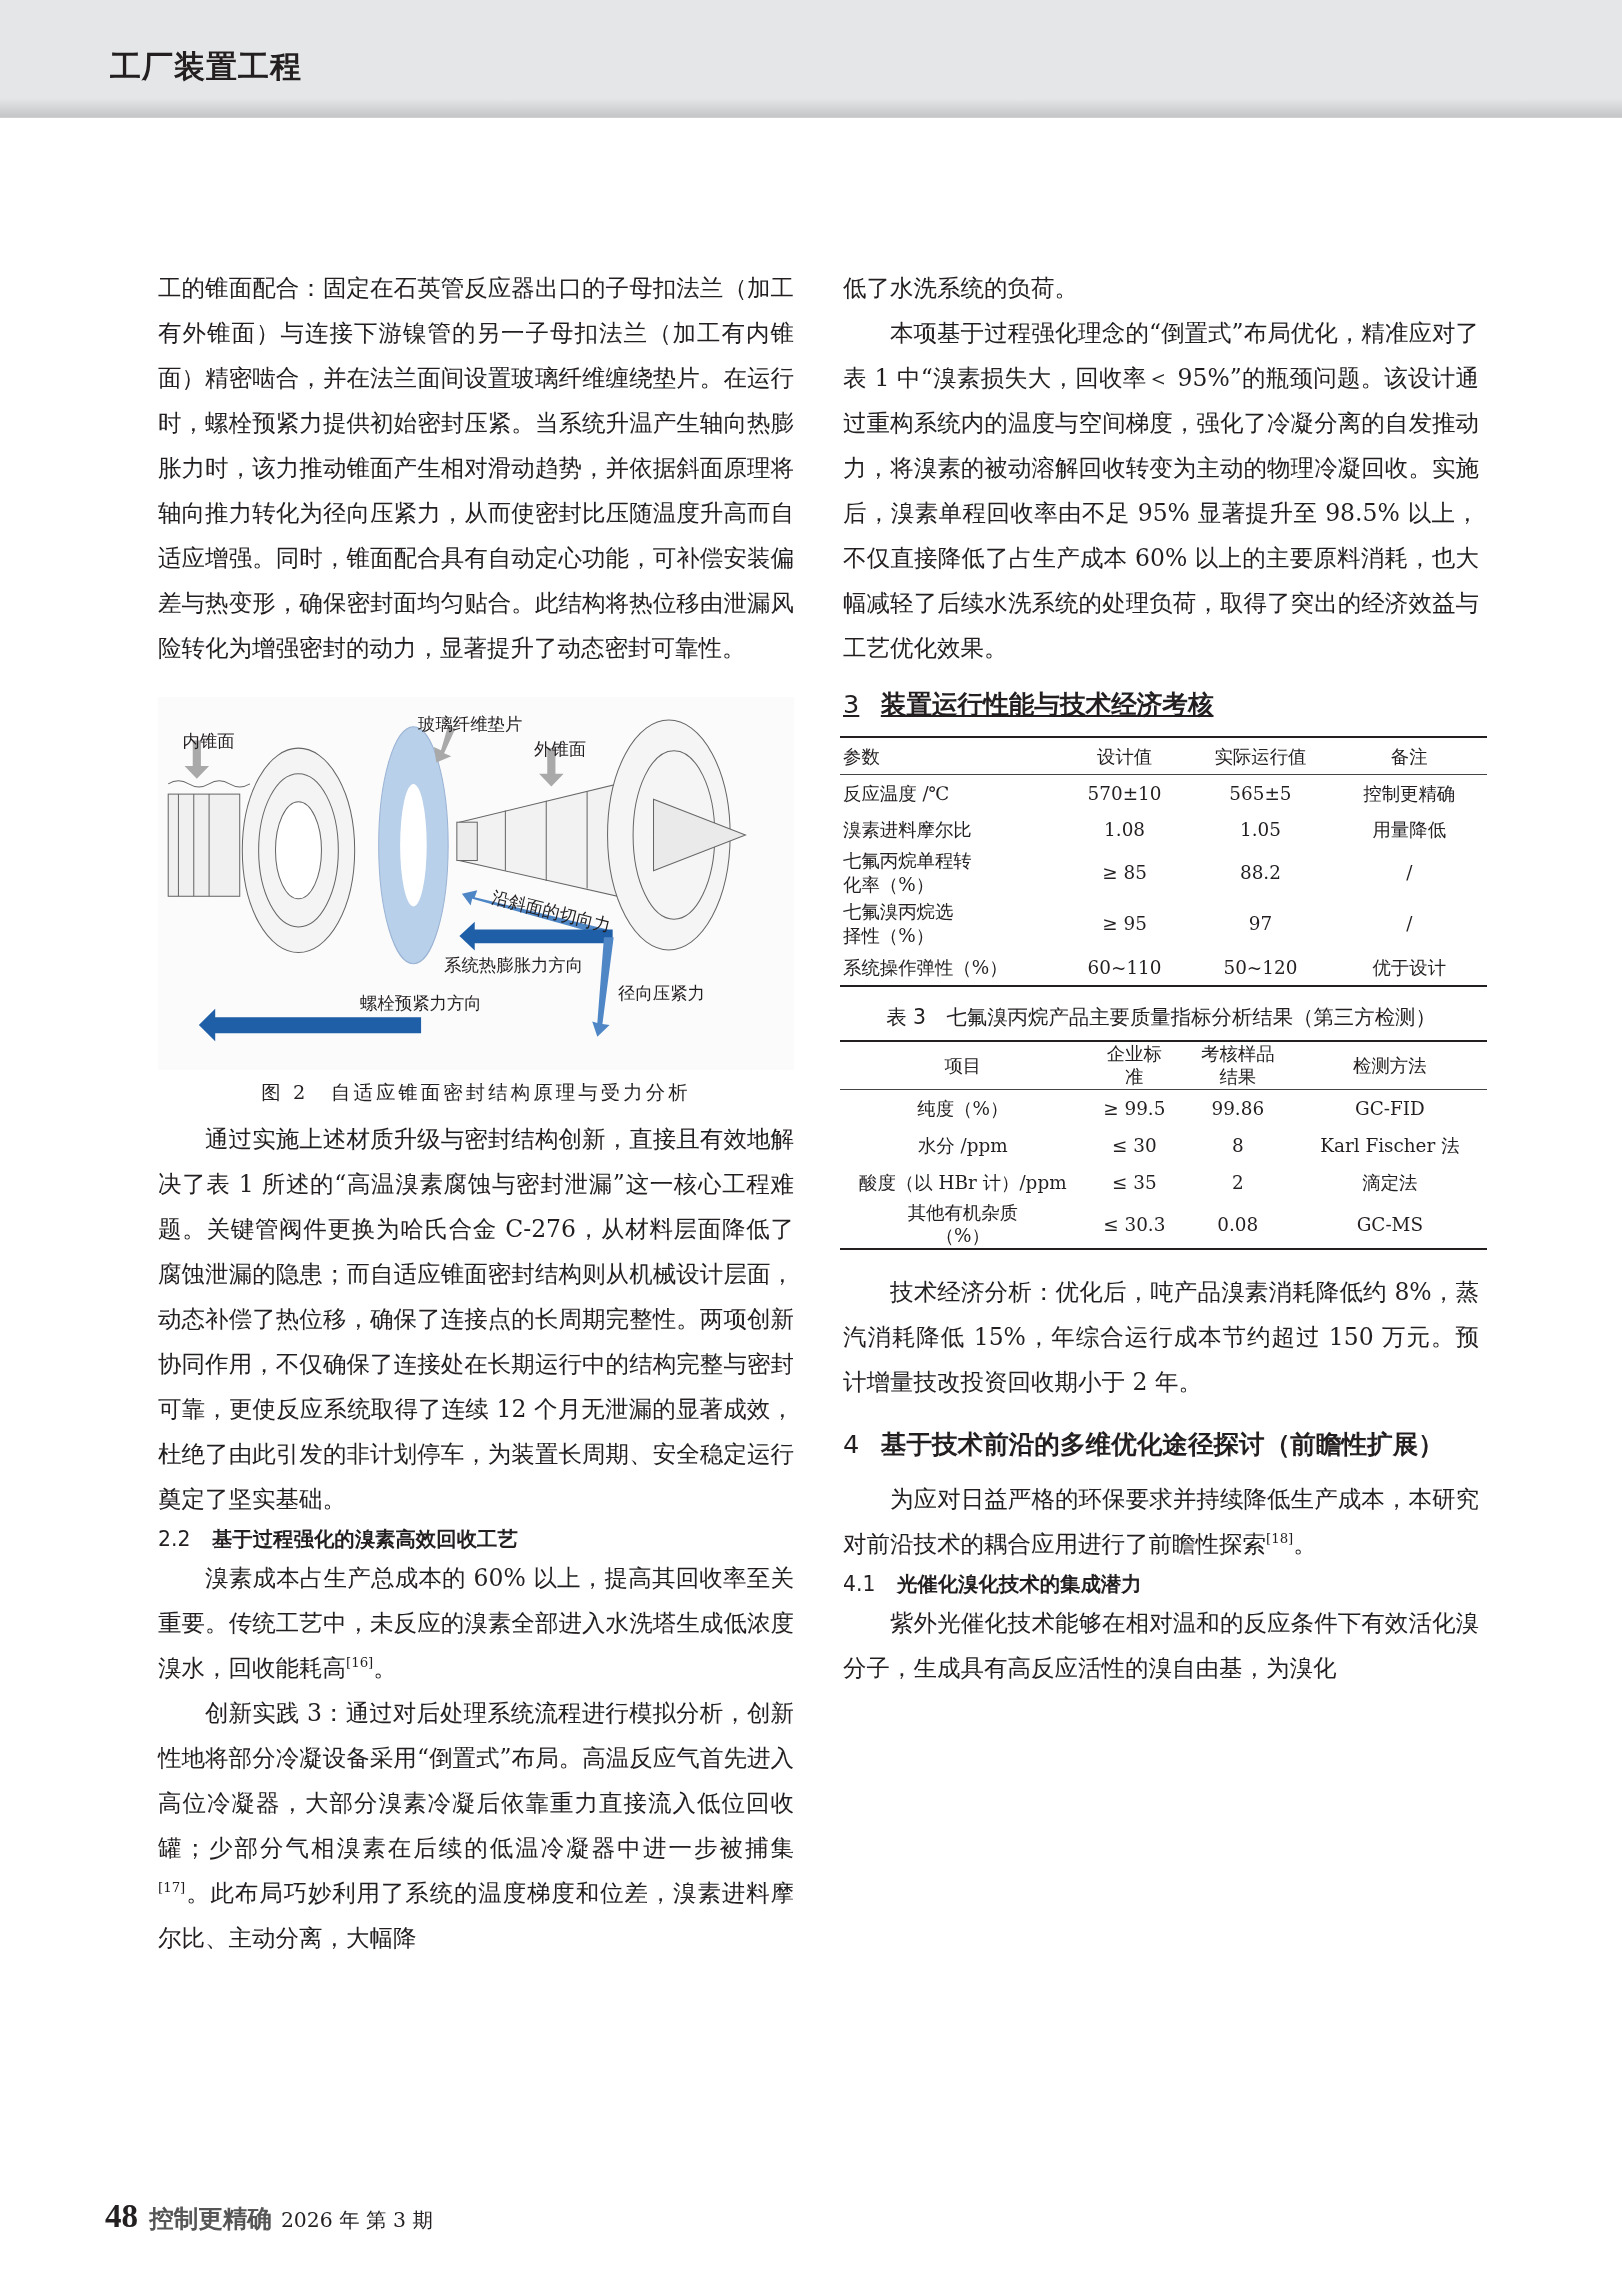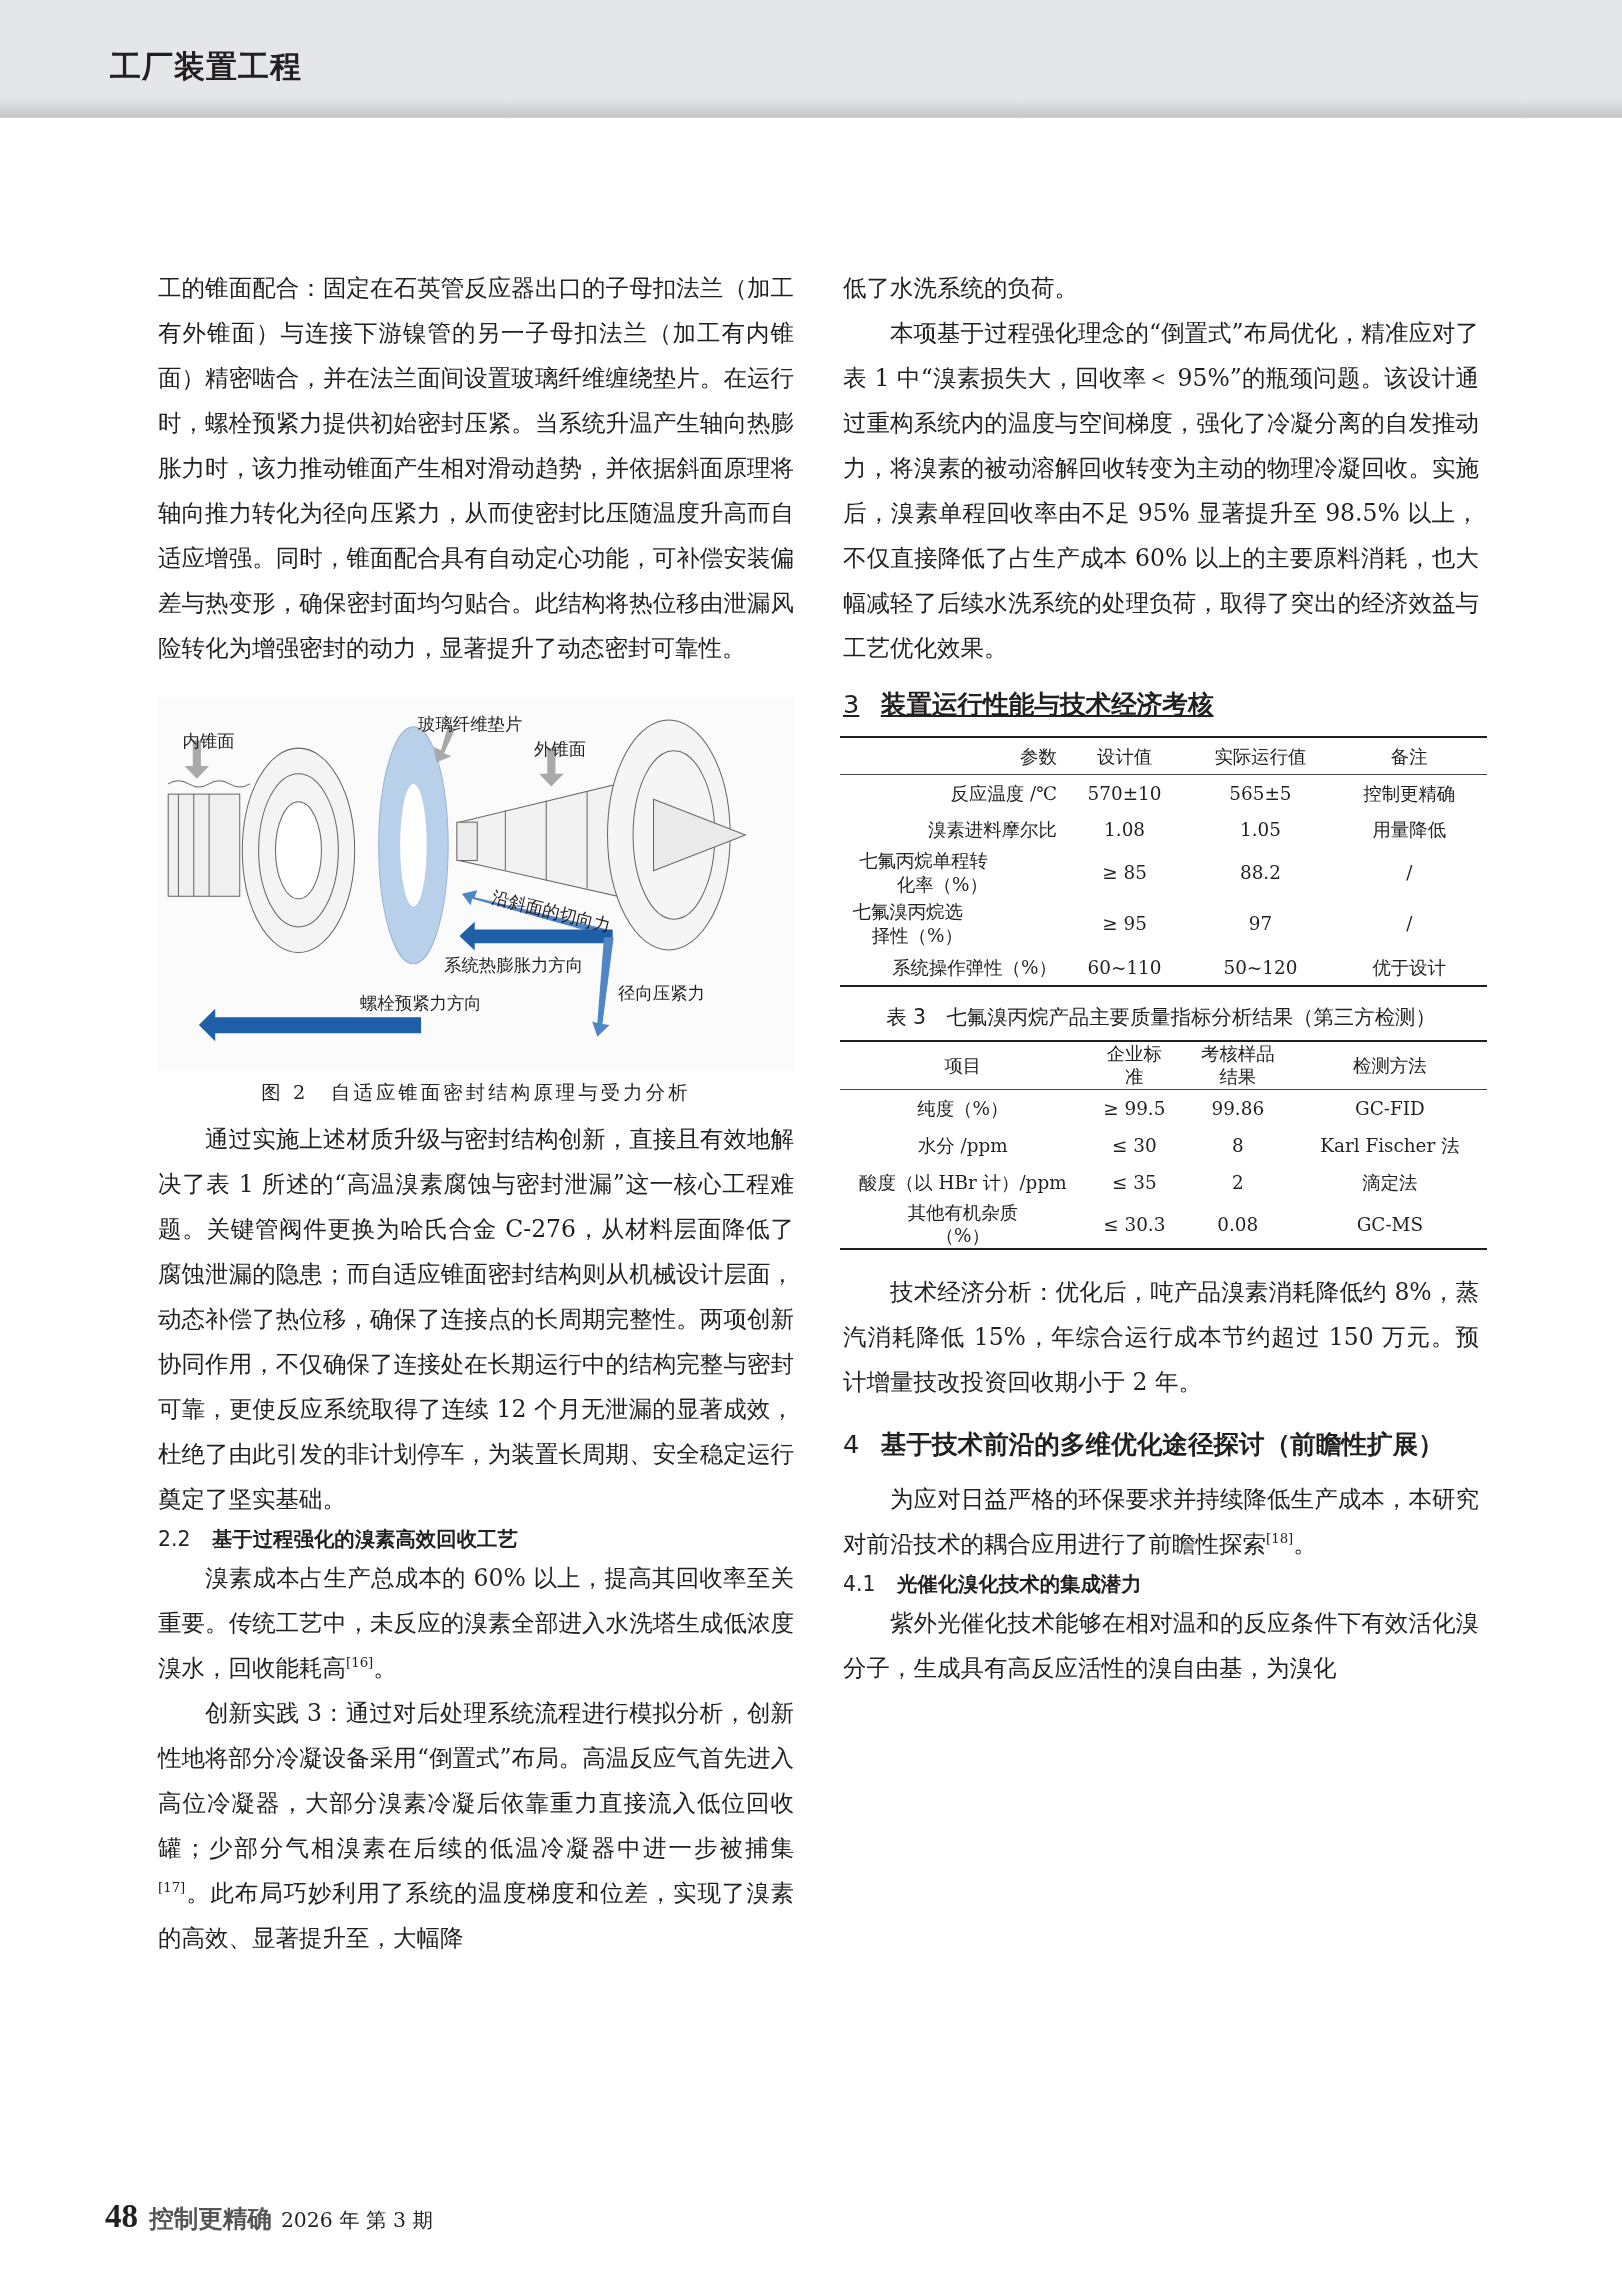--- a/index.html
+++ b/index.html
@@ -25,21 +25,21 @@
   .tbl-caption { font-family:"DejaVu Sans","Liberation Sans",sans-serif; font-size:20.4px; line-height:28px; text-align:center; margin:0; }
   table { width:647px; border-collapse:collapse; font-size:18.4px; margin:9.2px 0 0 -3.1px; }
   table.t2 thead tr { border-top:2.6px solid #231f20; border-bottom:1px solid #444; }
   table.t2 tbody tr:last-child { border-bottom:2.6px solid #231f20; }
   table td, table th { font-weight:normal; padding:2px 3.1px; line-height:23.5px; }
   table.t2 td { height:32px; }
   table.t3 thead tr { border-top:2.6px solid #231f20; border-bottom:1px solid #444; }
   table.t3 tbody tr:last-child { border-bottom:2.6px solid #231f20; }
   table.t3 td { height:33px; text-align:center; }
   .c { text-align:center; }
-  .l { text-align:right; }
+  .l { text-align:left; }
   .footer { position:absolute; left:105px; top:2198px; white-space:nowrap; }
   .pg { font-family:"Liberation Serif",serif; font-weight:bold; font-size:33px; margin-right:11.2px; }
   .journal { font-size:24.5px; color:#555; font-weight:bold; margin-right:9.2px; }
   .issue { font-size:20.4px; }
 </style>
 </head>
 <body>
 
 <div class="header-band">
   <div class="header-title">工厂装置工程</div>
@@ -99,21 +99,21 @@
     <div class="fig-label" style="left:460px;top:284px;">径向压紧力</div>
     <div class="fig-label" style="left:202px;top:294px;">螺栓预紧力方向</div>
   </div>
   <p class="fig-caption">图 2　自适应锥面密封结构原理与受力分析</p>
 
   <p class="p indent">通过实施上述材质升级与密封结构创新，直接且有效地解决了表 1 所述的“高温溴素腐蚀与密封泄漏”这一核心工程难题。关键管阀件更换为哈氏合金 C-276，从材料层面降低了腐蚀泄漏的隐患；而自适应锥面密封结构则从机械设计层面，动态补偿了热位移，确保了连接点的长周期完整性。两项创新协同作用，不仅确保了连接处在长期运行中的结构完整与密封可靠，更使反应系统取得了连续 12 个月无泄漏的显著成效，杜绝了由此引发的非计划停车，为装置长周期、安全稳定运行奠定了坚实基础。</p>
   <p class="h3">
     <span class="num">2.2</span><span>基于过程强化的溴素高效回收工艺</span>
   </p>
   <p class="p indent"><span>溴素成本占生产总成本的 60% 以上，提高其回收率至关重要。传统工艺中，未反应的溴素全部进入水洗塔生成低浓度溴水，回收能耗高</span><span class="sup">[16]</span><span>。</span></p>
-  <p class="p indent"><span>创新实践 3：通过对后处理系统流程进行模拟分析，创新性地将部分冷凝设备采用“倒置式”布局。高温反应气首先进入高位冷凝器，大部分溴素冷凝后依靠重力直接流入低位回收罐；少部分气相溴素在后续的低温冷凝器中进一步被捕集</span><span class="sup">[17]</span><span>。此布局巧妙利用了系统的温度梯度和位差，实现了溴素的高效、显著提升至，大幅降</span></p>
+  <p class="p indent"><span>创新实践 3：通过对后处理系统流程进行模拟分析，创新性地将部分冷凝设备采用“倒置式”布局。高温反应气首先进入高位冷凝器，大部分溴素冷凝后依靠重力直接流入低位回收罐；少部分气相溴素在后续的低温冷凝器中进一步被捕集</span><span class="sup">[17]</span><span>。此布局巧妙利用了系统的温度梯度和位差，溴素进料摩尔比、主动分离，大幅降</span></p>
 </div>
 
 <div class="col col-right">
   <p class="p">低了水洗系统的负荷。</p>
   <p class="p indent">本项基于过程强化理念的“倒置式”布局优化，精准应对了表 1 中“溴素损失大，回收率＜ 95%”的瓶颈问题。该设计通过重构系统内的温度与空间梯度，强化了冷凝分离的自发推动力，将溴素的被动溶解回收转变为主动的物理冷凝回收。实施后，溴素单程回收率由不足 95% 显著提升至 98.5% 以上，不仅直接降低了占生产成本 60% 以上的主要原料消耗，也大幅减轻了后续水洗系统的处理负荷，取得了突出的经济效益与工艺优化效果。</p>
   <p class="h2" style="margin-top:10.2px;text-decoration:underline;">
     <span class="num">3</span><span>装置运行性能与技术经济考核</span>
   </p>
 
   <table class="t2">

